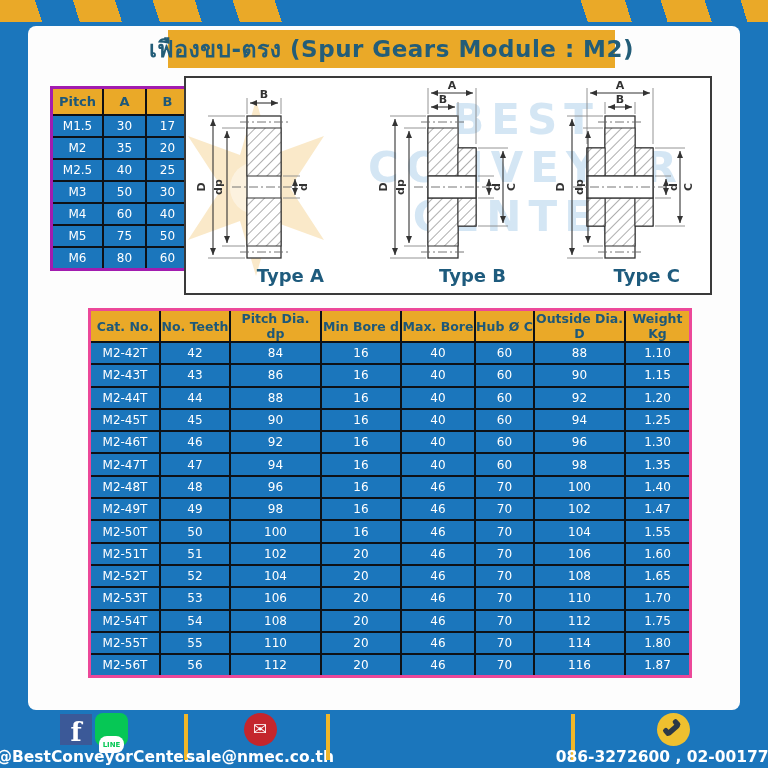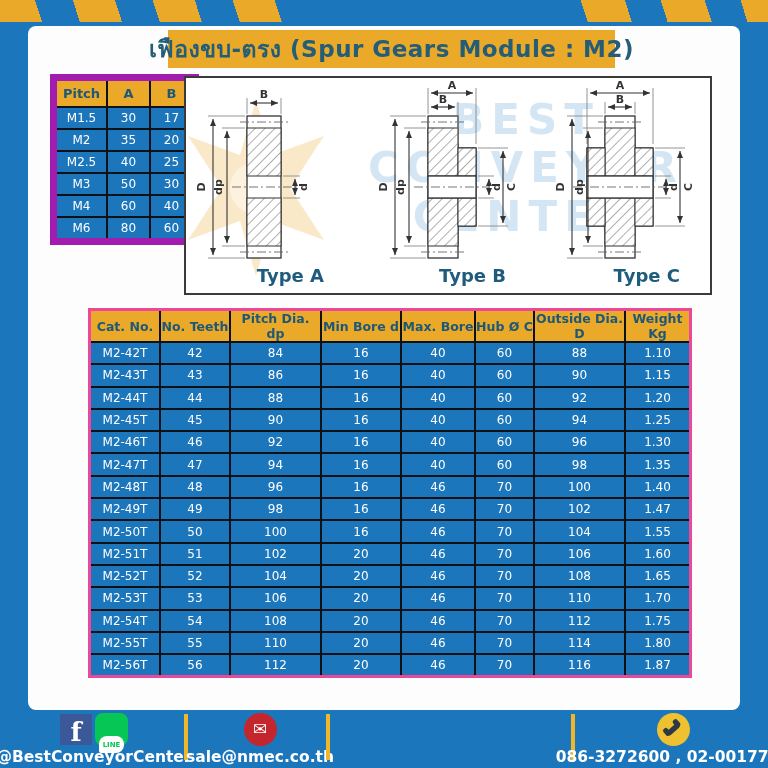--- a/index.html
+++ b/index.html
@@ -29,21 +29,21 @@
     position:absolute;left:140px;top:4px;width:447px;height:38px;
     background:#eaa928;color:#235d78;font-weight:bold;font-size:23px;
     display:flex;align-items:center;justify-content:center;letter-spacing:.5px;
     white-space:nowrap;
   }
   
   table{border-collapse:collapse;table-layout:fixed;}
   th,td{border:2px solid #0e1116;text-align:center;padding:0;overflow:hidden;}
   th{background:#eaa928;color:#1e5878;font-weight:bold;}
   td{background:#1b76bc;color:#ffffff;font-weight:normal;}
-  .pitch-table{position:absolute;left:22px;top:48px;width:136px;border:7px solid #a21caf;padding-left:8px;}
+  .pitch-table{position:absolute;left:22px;top:60px;width:136px;border:3px solid #a21caf;padding-left:8px;}
   .pitch-table th{height:25px;font-size:13px;}
   .pitch-table td{height:20px;font-size:12px;}
   .pitch-table th:nth-child(1){width:49px}
   .pitch-table th:nth-child(2),.pitch-table th:nth-child(3){width:41px}
   .main-table{position:absolute;left:60px;top:282px;width:596px;border:3px solid #ec4899;}
   .main-table th{height:23px;font-size:12.5px;}
   .main-table td{height:20.3px;font-size:12px;}
   .main-table th:nth-child(1){width:68px}
   .main-table th:nth-child(2){width:68px}
   .main-table th:nth-child(3){width:89px}
@@ -129,20 +129,25 @@
         </tr>
         <tr>
           <td>M3</td>
           <td>50</td>
           <td>30</td>
         </tr>
         <tr>
           <td>M4</td>
           <td>60</td>
           <td>40</td>
+        </tr>
+        <tr>
+          <td>M5</td>
+          <td>75</td>
+          <td>50</td>
         </tr>
         <tr>
           <td>M6</td>
           <td>80</td>
           <td>60</td>
         </tr>
       </tbody>
     </table>
 
   <div class="diagram-panel">

